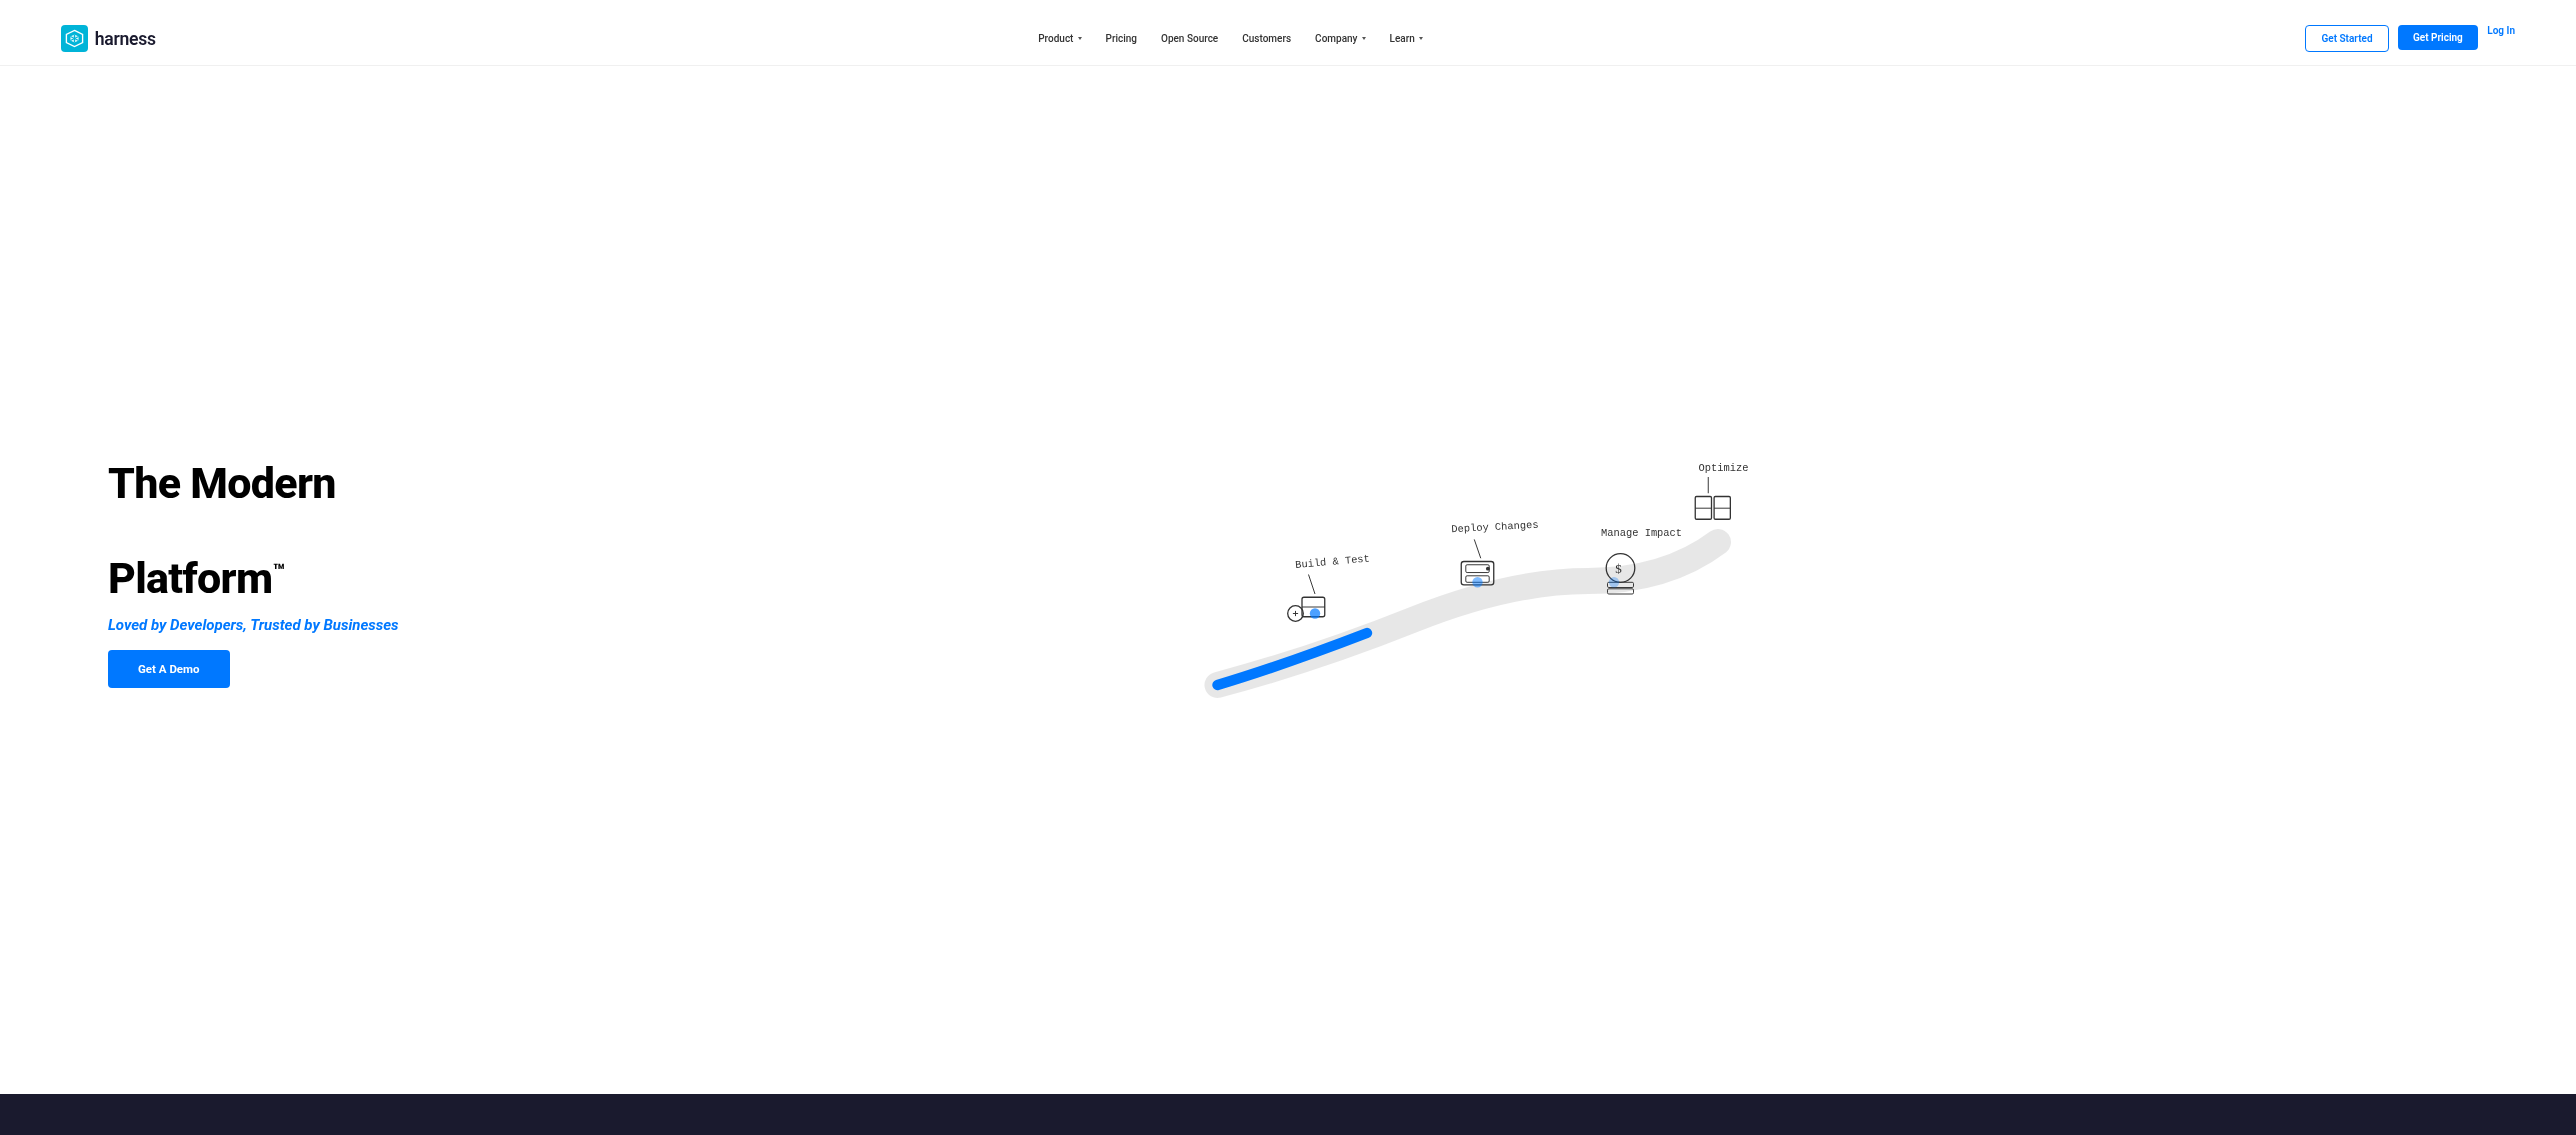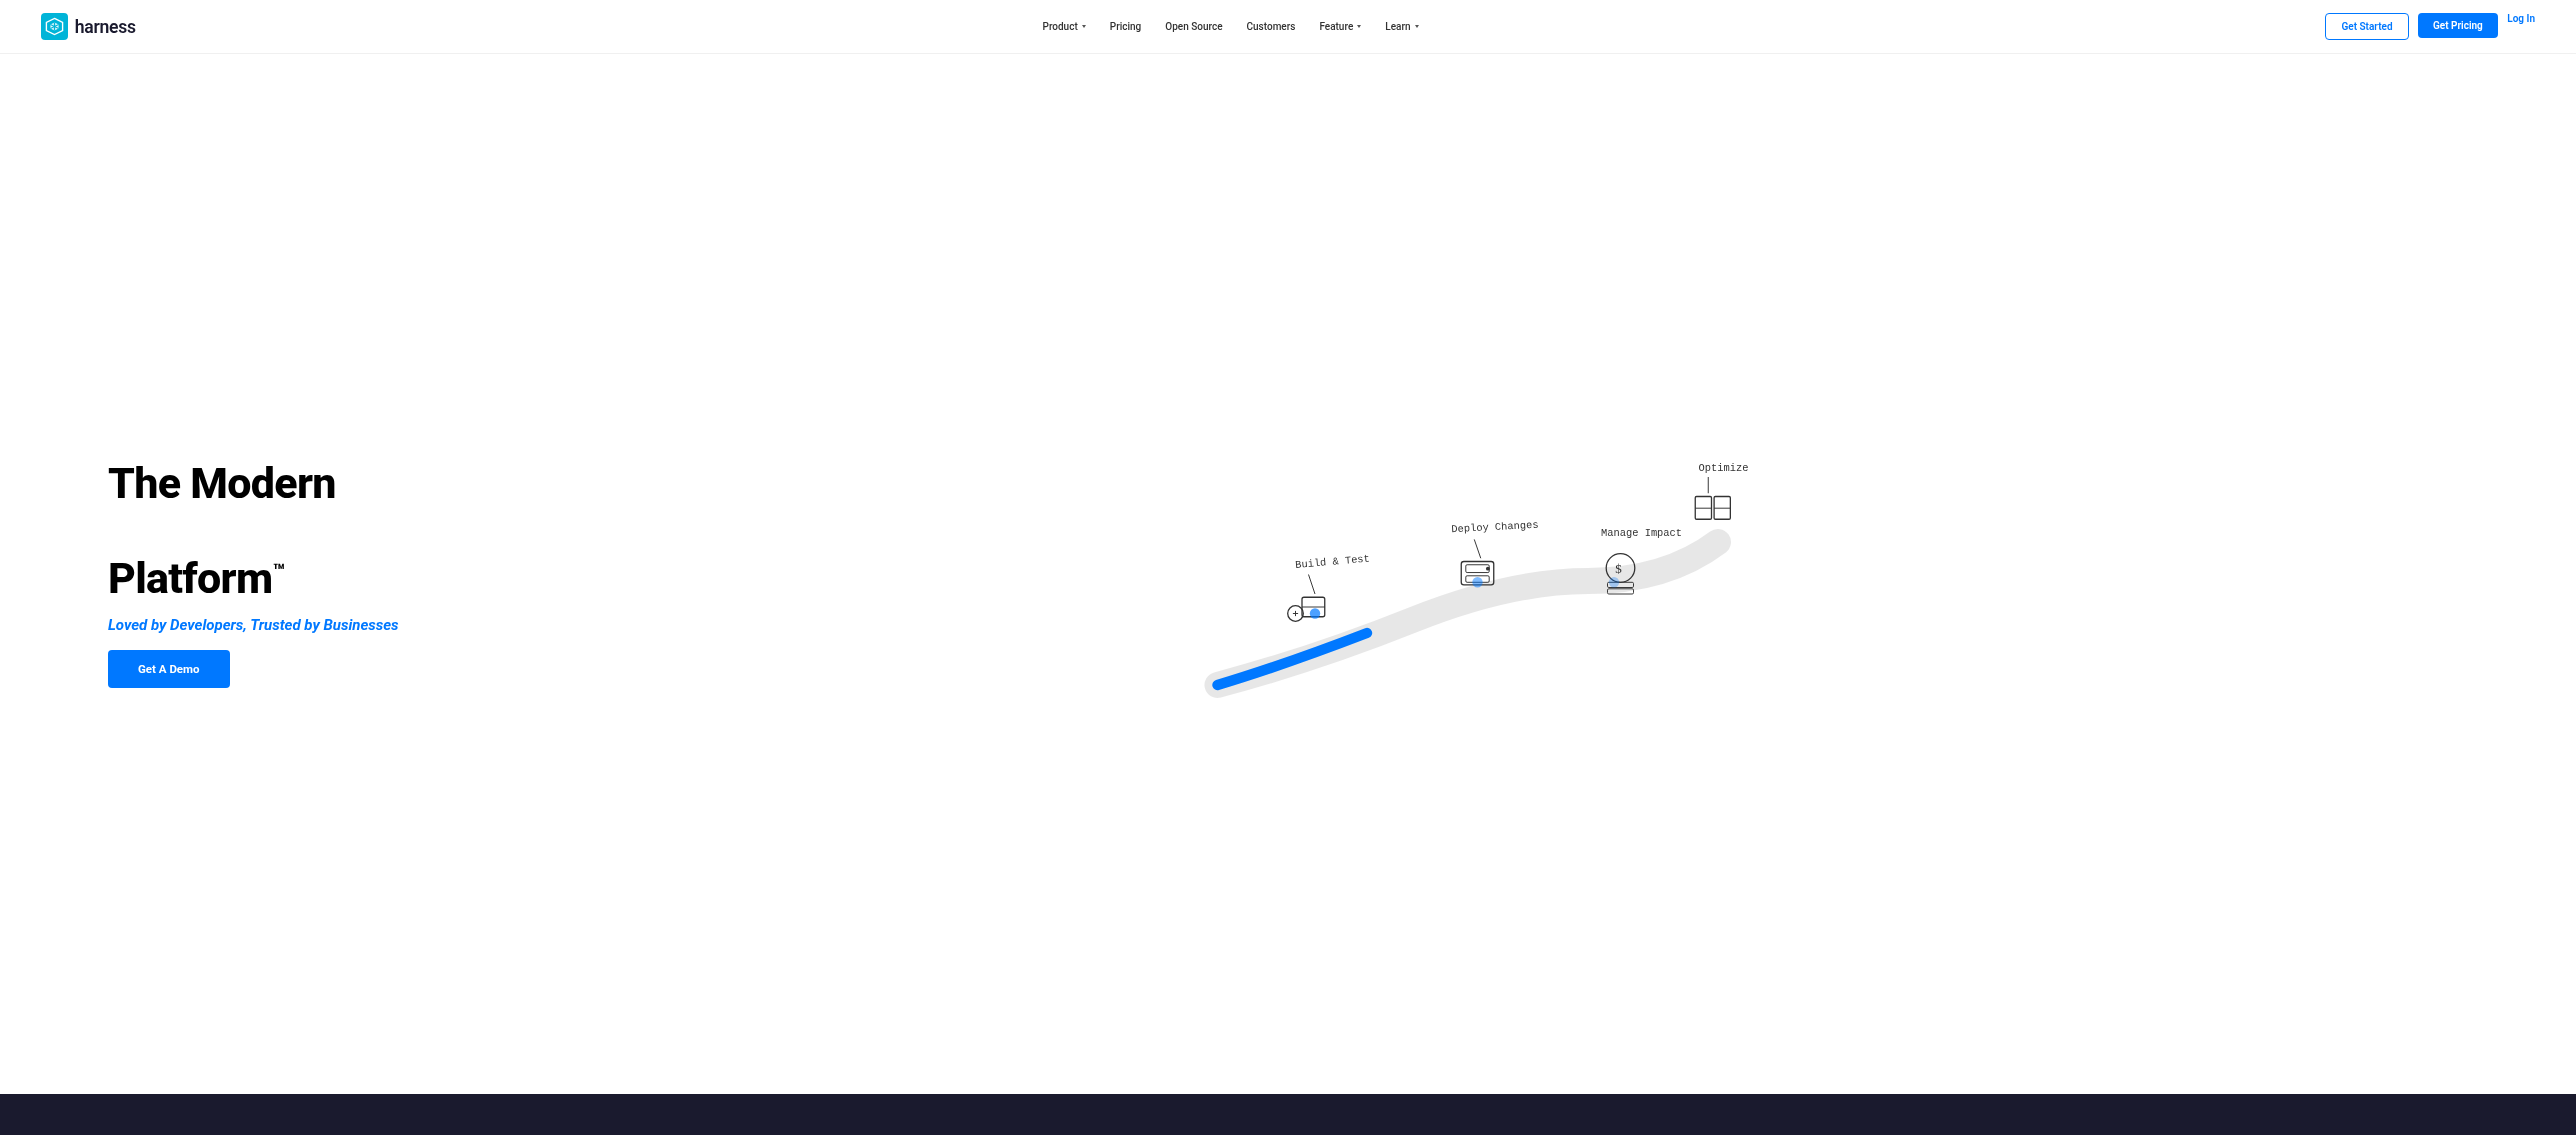--- a/index.html
+++ b/index.html
@@ -3,26 +3,26 @@
   <meta charset="utf-8">
   <style>
     * { margin: 0; padding: 0; box-sizing: border-box; }
     body { font-family: -apple-system, BlinkMacSystemFont, 'Segoe UI', Roboto, sans-serif; background: #fff; overflow-x: hidden; }
 
     
     nav {
       display: flex;
       align-items: center;
       justify-content: space-between;
-      padding: 0 41px;
+      padding: 0 61px;
       height: 54px;
       background: #fff;
       border-bottom: 0.7px solid #f0f0f0;
       position: sticky;
-      top: 0;
+      top: 12px;
       z-index: 100;
     }
     .nav-logo {
       display: flex;
       align-items: center;
       gap: 6.8px;
       text-decoration: none;
     }
     .logo-icon {
       width: 27px;
@@ -201,21 +201,21 @@
         <span>Open Source</span>
       </a>
     </li>
     <li>
       <a href="#">
         <span>Customers</span>
       </a>
     </li>
     <li>
       <a href="#">
-        <span>Feature</span>
+        <span>Company</span>
         <span class="chevron"></span>
       </a>
     </li>
     <li>
       <a href="#">
         <span>Learn</span>
         <span class="chevron"></span>
       </a>
     </li>
   </ul>

